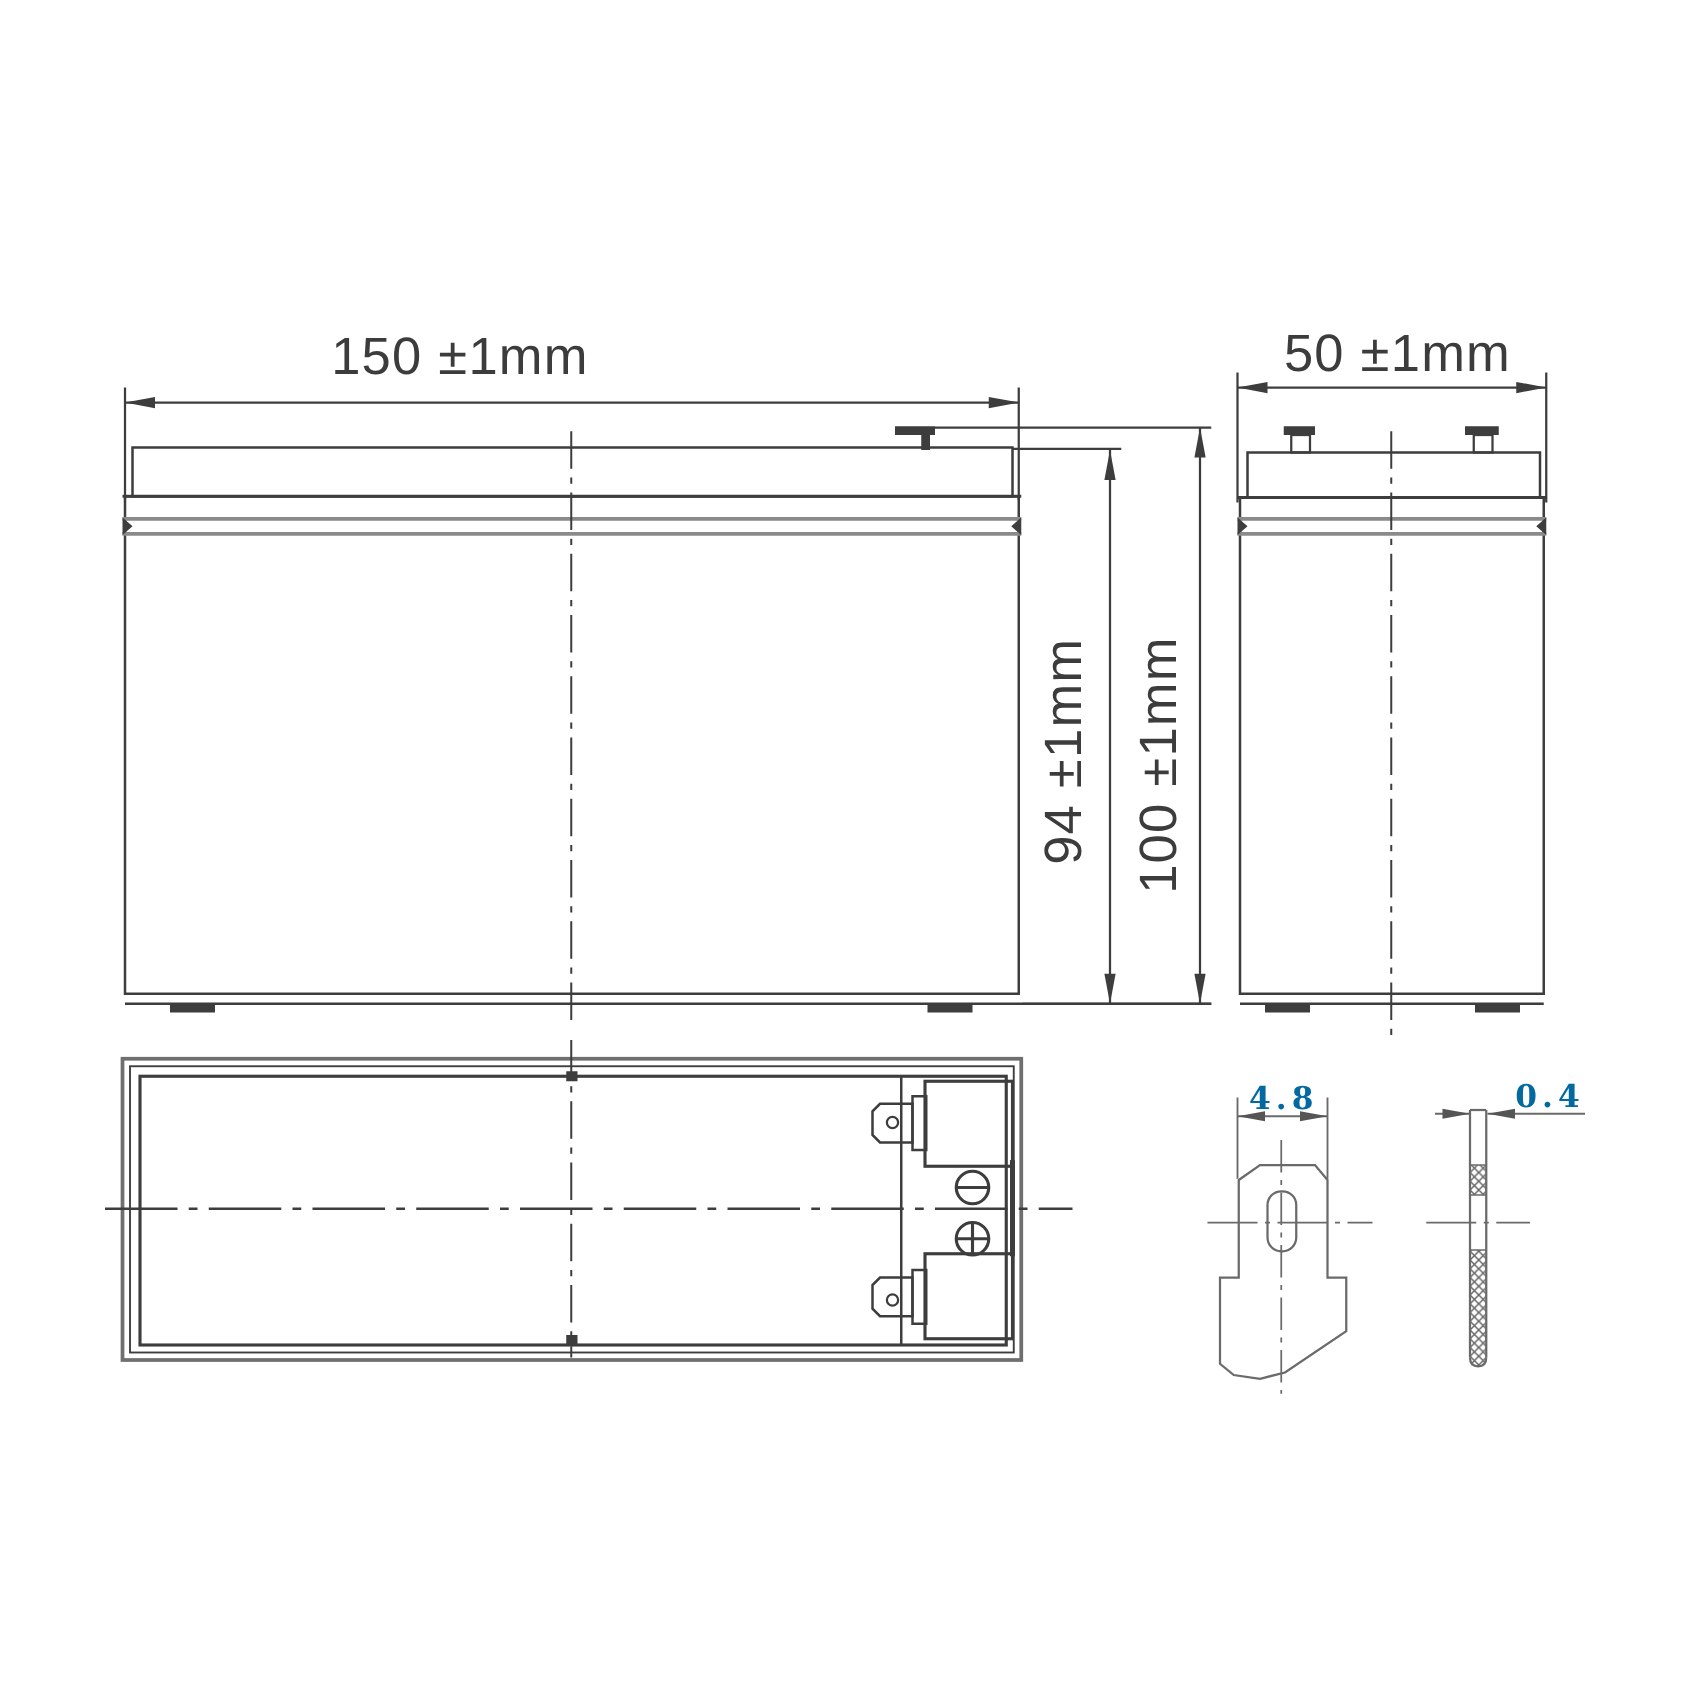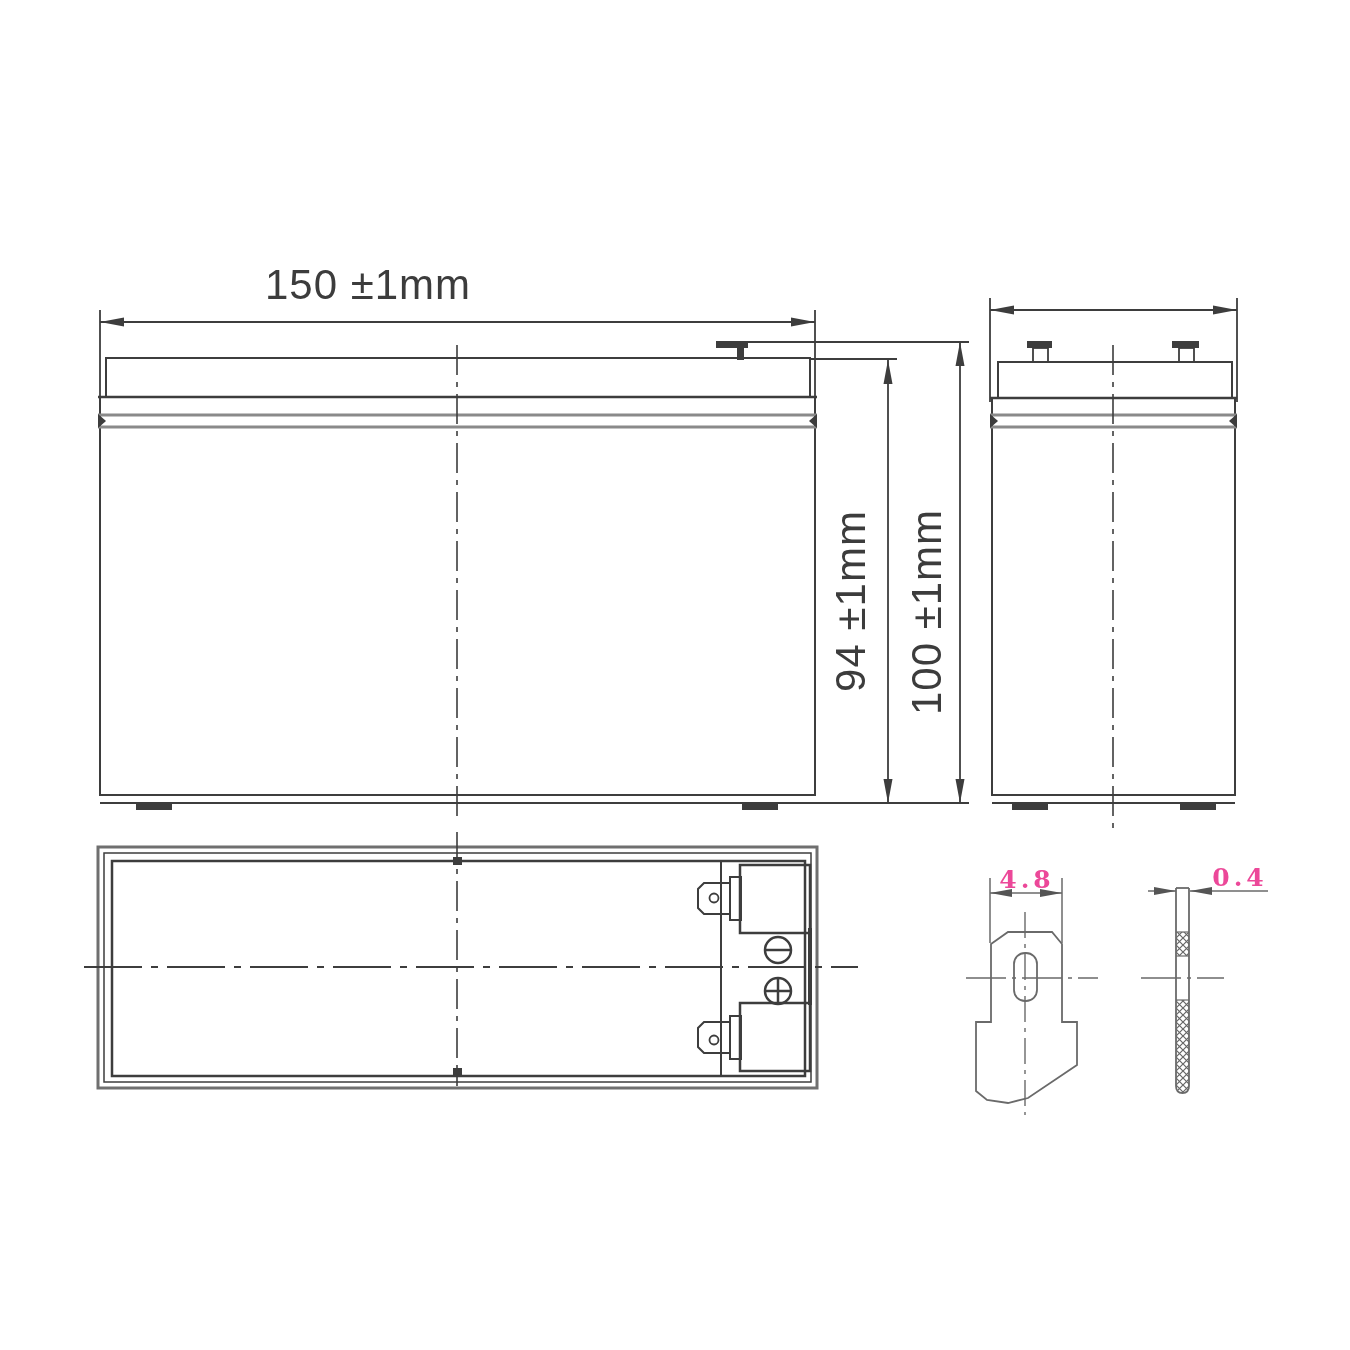--- a/index.html
+++ b/index.html
@@ -21,21 +21,21 @@
     letter-spacing:1px;
   }
   .dim-label.vertical{
     transform:translate(-50%,-50%) rotate(-90deg);
   }
   .dim-label.small{
     font-family:"DejaVu Serif", serif;
     font-weight:bold;
     font-size:25px;
     letter-spacing:4px;
-    color:#ec4899;
+    color:#0369a1;
   }
 </style>
 </head>
 <body>
 
 <div class="canvas">
 
 <svg width="1350" height="1350" viewBox="0 0 1350 1350">
   <defs>
     <pattern id="xhatch" width="7" height="7" patternUnits="userSpaceOnUse">
@@ -188,20 +188,21 @@
   <g stroke="#6a6a6a" fill="#555" stroke-width="1.5">
     <line x1="1148" y1="891" x2="1176" y2="891" fill="none"></line>
     <line x1="1190" y1="891" x2="1268" y2="891" fill="none"></line>
     <polygon points="1176,891 1154,887 1154,895" stroke="none"></polygon>
     <polygon points="1190,891 1212,887 1212,895" stroke="none"></polygon>
   </g>
 </svg>
 
 <div class="dim-label" style="left:368px;top:285px;">150 ±1mm</div>
 
+<div class="dim-label" style="left:1118px;top:283px;">50 ±1mm</div>
 
 <div class="dim-label vertical" style="left:851px;top:601px;">94 ±1mm</div>
 
 <div class="dim-label vertical" style="left:927px;top:612px;">100 ±1mm</div>
 
 <div class="dim-label small" style="left:1027px;top:879px;">4.8</div>
 
 <div class="dim-label small" style="left:1240px;top:877px;">0.4</div>
 
 </div>

